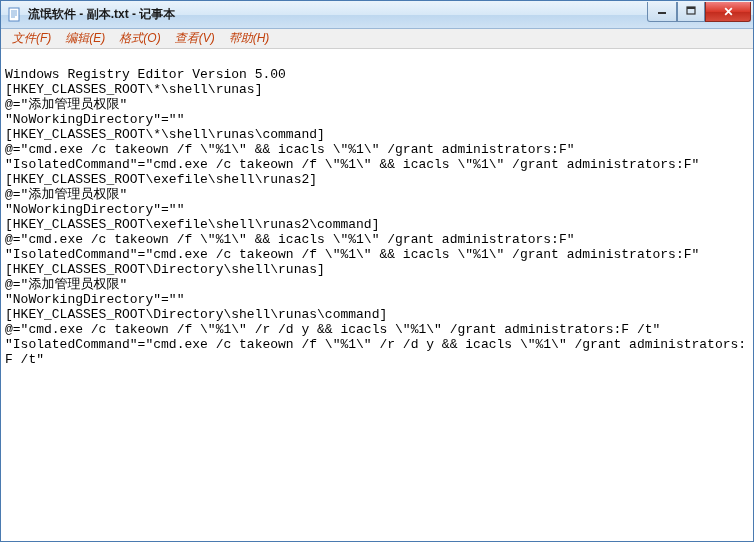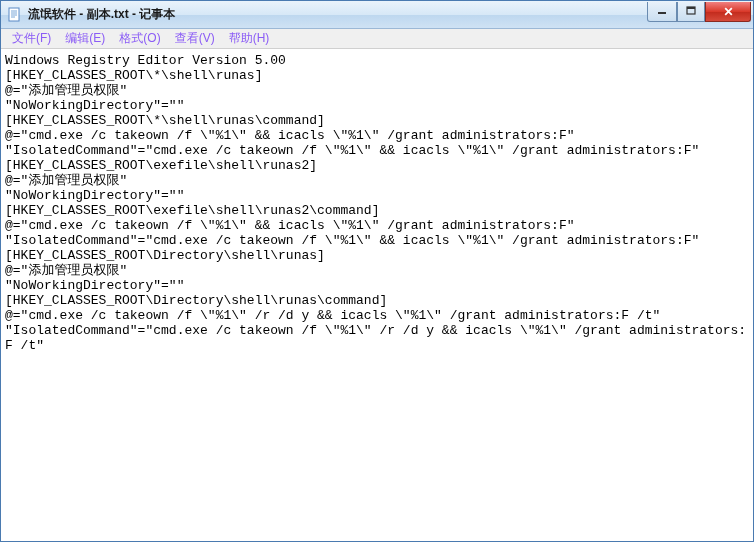--- a/index.html
+++ b/index.html
@@ -77,28 +77,29 @@
     height: 20px;
     background: #f0f0f0;
     border-bottom: 1px solid #d0d0d0;
     display: flex;
     align-items: center;
     padding-left: 4px;
     font-size: 12px;
   }
   .menu-item {
     padding: 2px 7px;
-    color: #8b5cf6;
+    color: #c2410c;
     cursor: default;
+    font-style: italic;
   }
   .content {
     width: 100%;
     height: calc(100% - 48px);
     background: #fff;
-    padding: 4px 4px;
+    padding: 18px 4px;
     overflow: auto;
   }
   .content pre {
     font-family: "SimSun", "NSimSun", "Courier New", monospace;
     font-size: 13px;
     line-height: 15px;
     color: #000;
     white-space: pre-wrap;
     word-break: break-all;
   }

